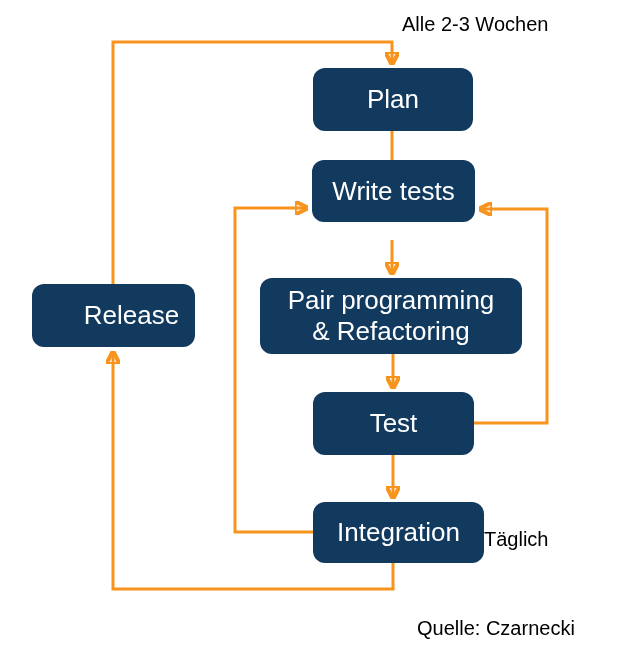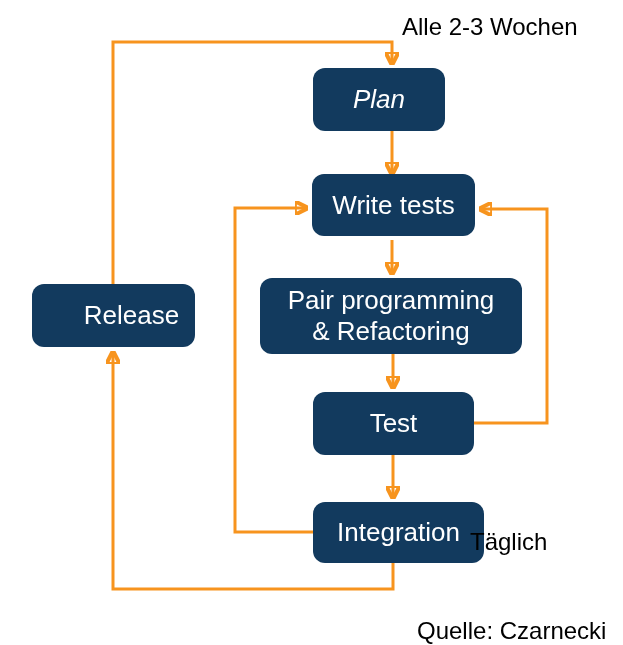--- a/index.html
+++ b/index.html
@@ -38,34 +38,34 @@
     border-radius: 12px;
     color: var(--node-text);
     display: flex;
     flex-direction: column;
     align-items: center;
     justify-content: center;
     text-align: center;
     font-size: 26px;
     line-height: 31px;
   }
-  .node-plan        { left: 313px; top: 68px;  width: 132px; height: 63px; font-style: italic; }
-  .node-write-tests { left: 312px; top: 174px; width: 163px; height: 62px; }
+  .node-plan        { left: 313px; top: 68px;  width: 160px; height: 63px; }
+  .node-write-tests { left: 312px; top: 160px; width: 163px; height: 62px; }
   .node-pair        { left: 260px; top: 278px; width: 262px; height: 76px; }
   .node-test        { left: 313px; top: 392px; width: 161px; height: 63px; }
   .node-integration { left: 313px; top: 502px; width: 171px; height: 61px; }
   .node-release     { left: 32px;  top: 284px; width: 163px; height: 63px; padding-left: 36px; }
   .annotation {
     position: absolute;
     color: var(--label-text);
-    font-size: 24px;
+    font-size: 20px;
     white-space: nowrap;
   }
   .ann-cycle  { left: 402px; top: 13px; }
-  .ann-daily  { left: 470px; top: 528px; }
+  .ann-daily  { left: 484px; top: 528px; }
   .ann-source { left: 417px; top: 617px; }
 </style>
 </head>
 <body>
 
 <div class="canvas">
 
   <svg class="connectors" viewBox="0 0 623 645" xmlns="http://www.w3.org/2000/svg">
     <defs>
       <marker id="arrow" viewBox="0 0 10 10" refX="9" refY="5" markerWidth="4.5" markerHeight="4.5" orient="auto">

